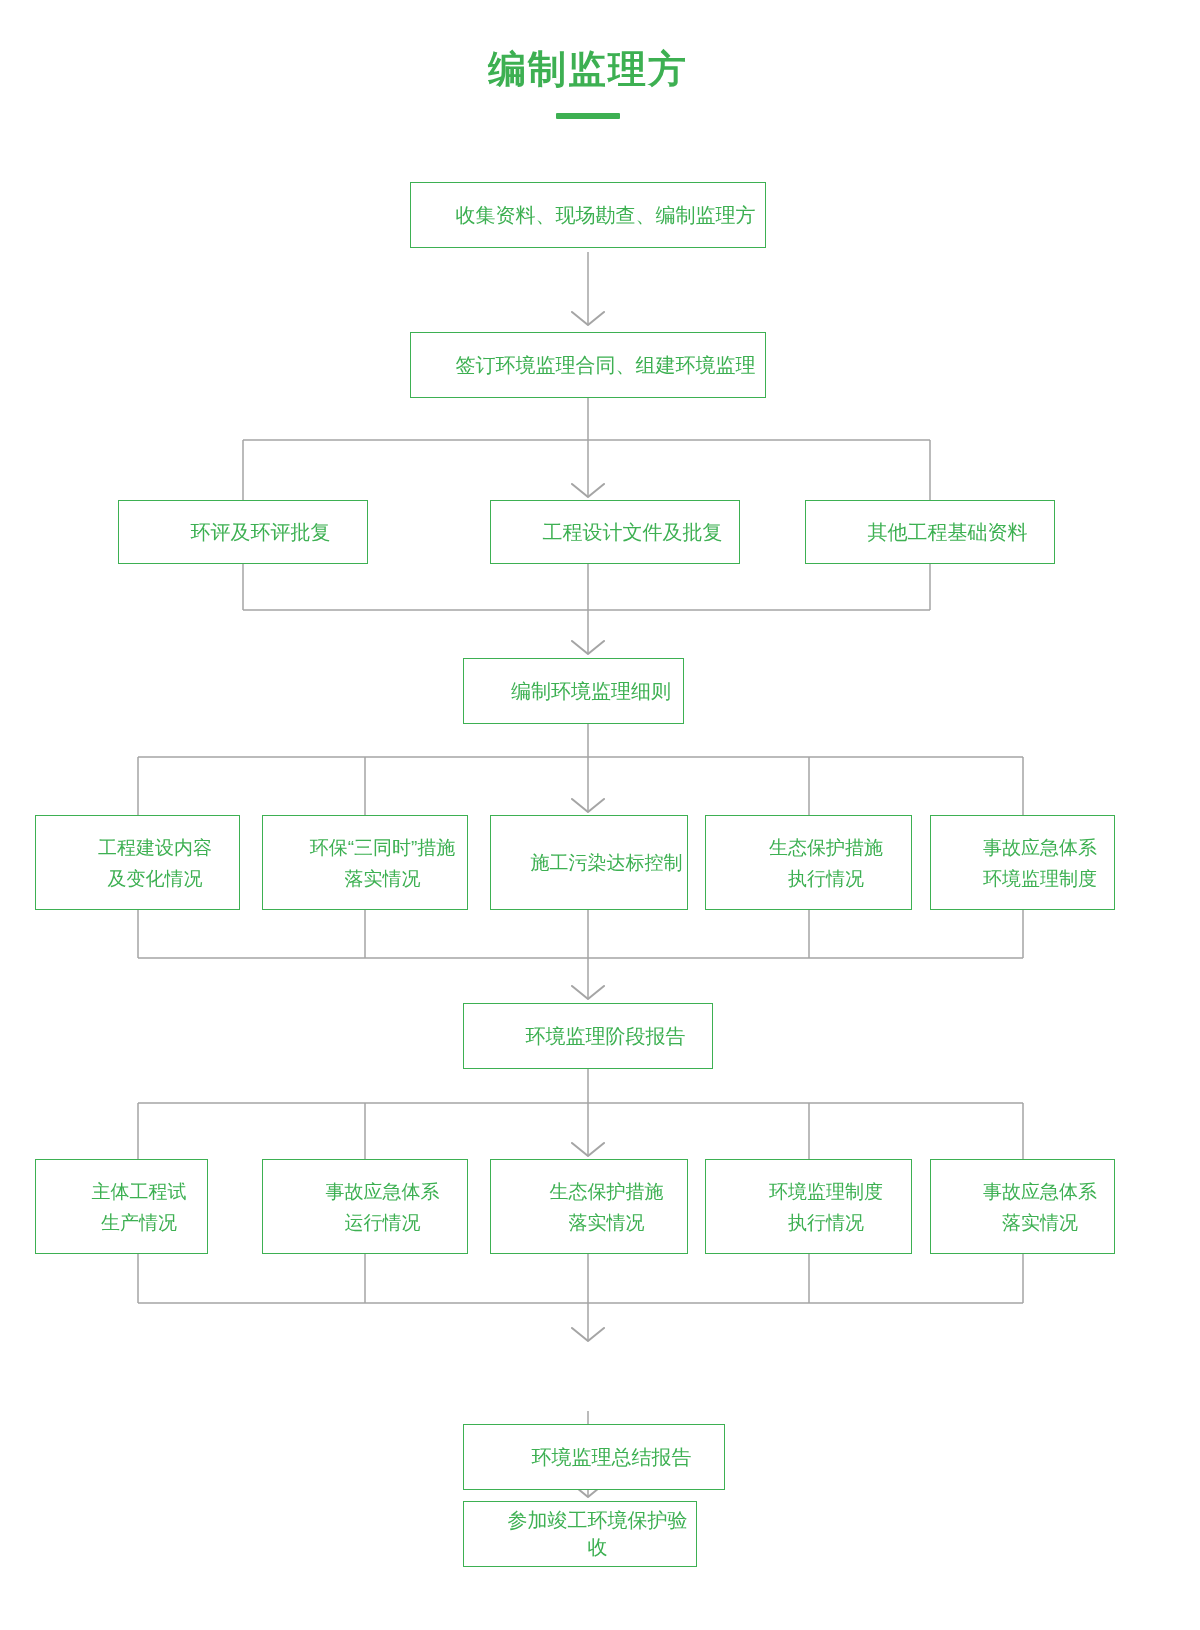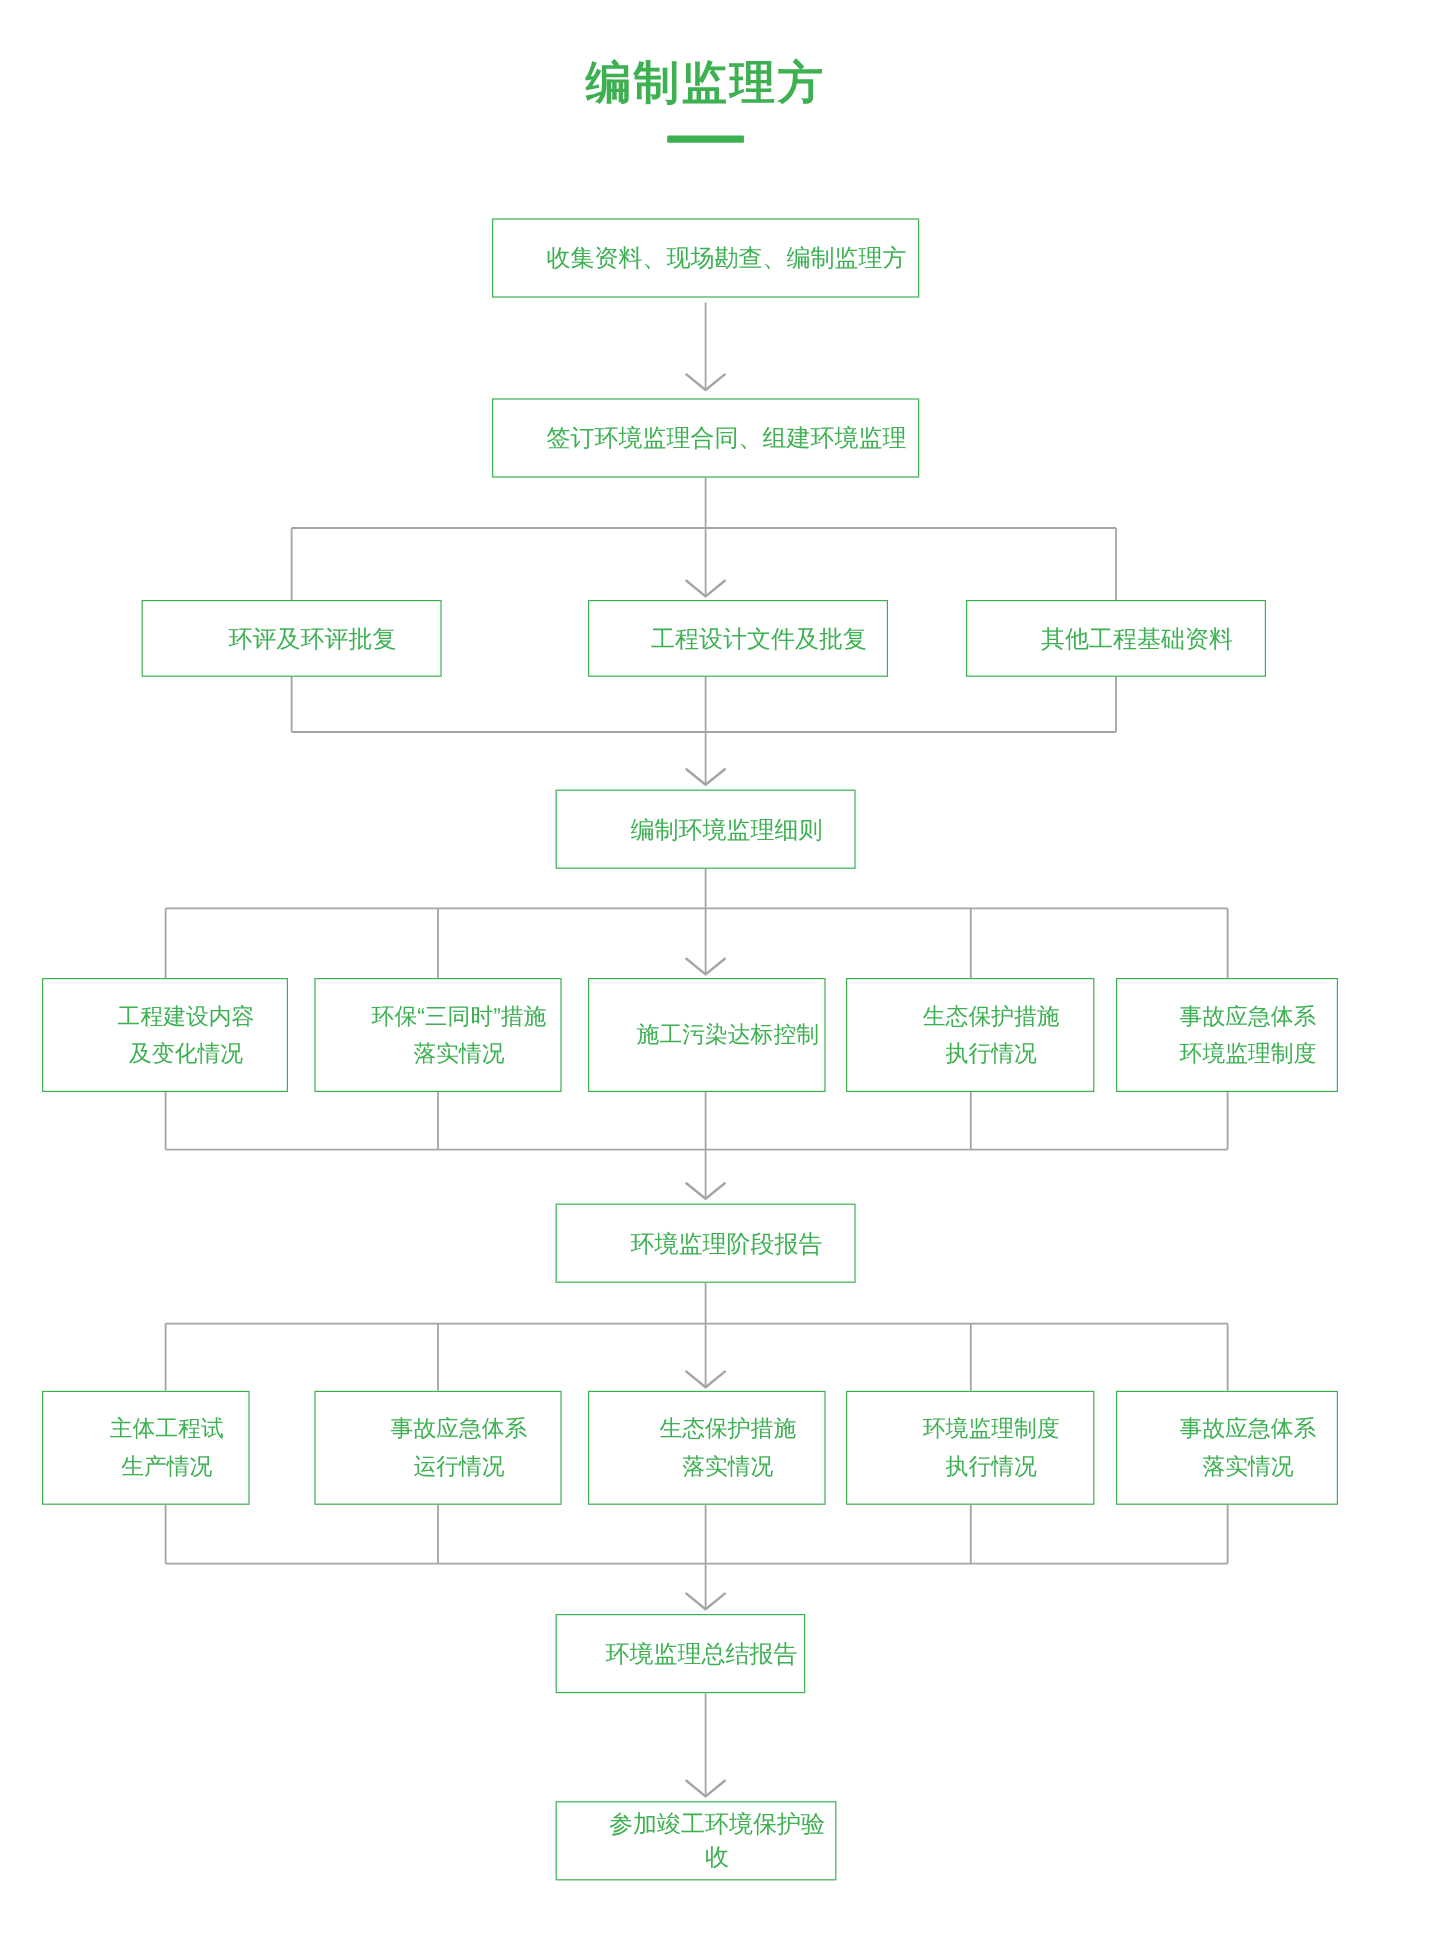--- a/index.html
+++ b/index.html
@@ -69,21 +69,21 @@
   <div class="box one" style="left:118px;top:500px;width:250px;height:64px">
     <span>环评及环评批复</span>
   </div>
   <div class="box one" style="left:490px;top:500px;width:250px;height:64px">
     <span>工程设计文件及批复</span>
   </div>
   <div class="box one" style="left:805px;top:500px;width:250px;height:64px">
     <span>其他工程基础资料</span>
   </div>
 
-  <div class="box one" style="left:463px;top:658px;width:250px;height:66px">
+  <div class="box one" style="left:463px;top:658px;width:221px;height:66px">
     <span>编制环境监理细则</span>
   </div>
 
   <div class="box multi" style="left:35px;top:815px;width:205px;height:95px">
     <span>工程建设内容</span>
     <span>及变化情况</span>
   </div>
   <div class="box multi" style="left:262px;top:815px;width:206px;height:95px">
     <span>环保“三同时”措施</span>
     <span>落实情况</span>
@@ -119,21 +119,21 @@
   </div>
   <div class="box multi" style="left:705px;top:1159px;width:207px;height:95px">
     <span>环境监理制度</span>
     <span>执行情况</span>
   </div>
   <div class="box multi" style="left:930px;top:1159px;width:185px;height:95px">
     <span>事故应急体系</span>
     <span>落实情况</span>
   </div>
 
-  <div class="box one" style="left:463px;top:1345px;width:208px;height:66px">
+  <div class="box one" style="left:463px;top:1424px;width:262px;height:66px">
     <span>环境监理总结报告</span>
   </div>
 
   <div class="box one" style="left:463px;top:1501px;width:234px;height:66px">
     <span>参加竣工环境保护验收</span>
   </div>
 
 </div>
 
 </body></html>

